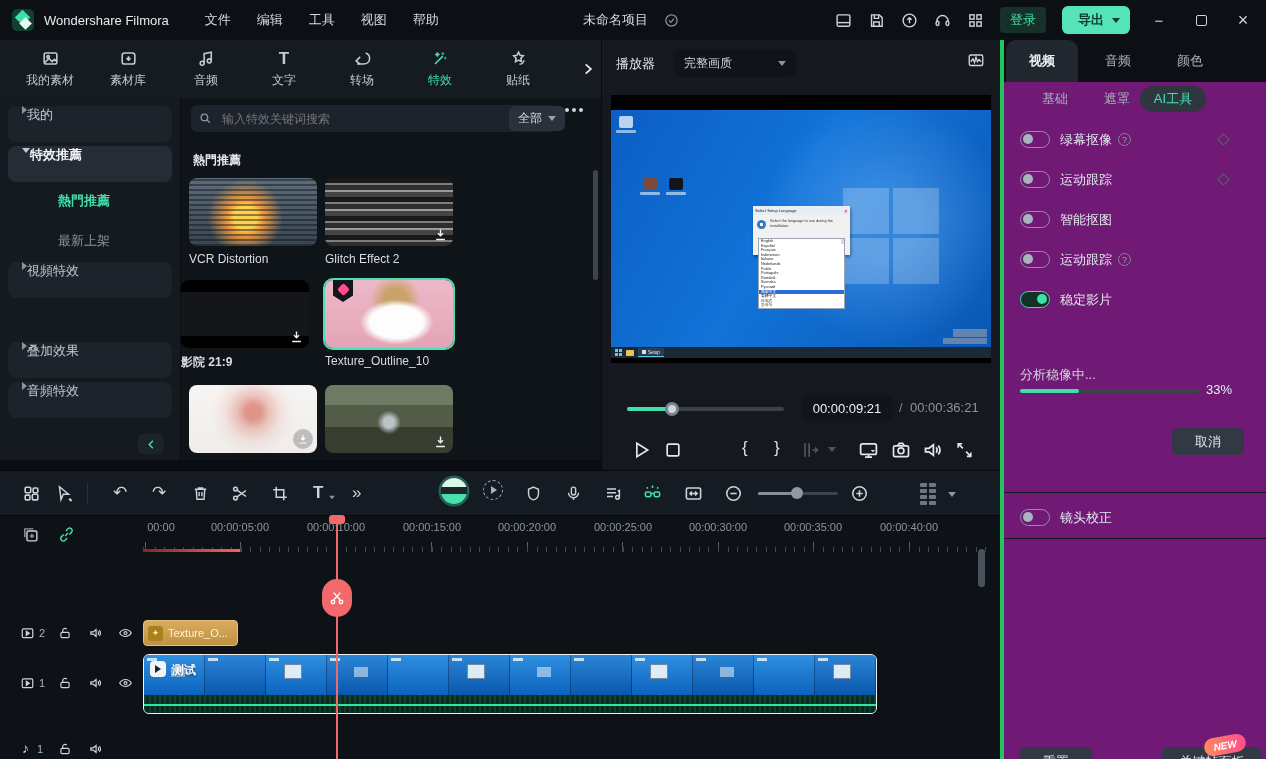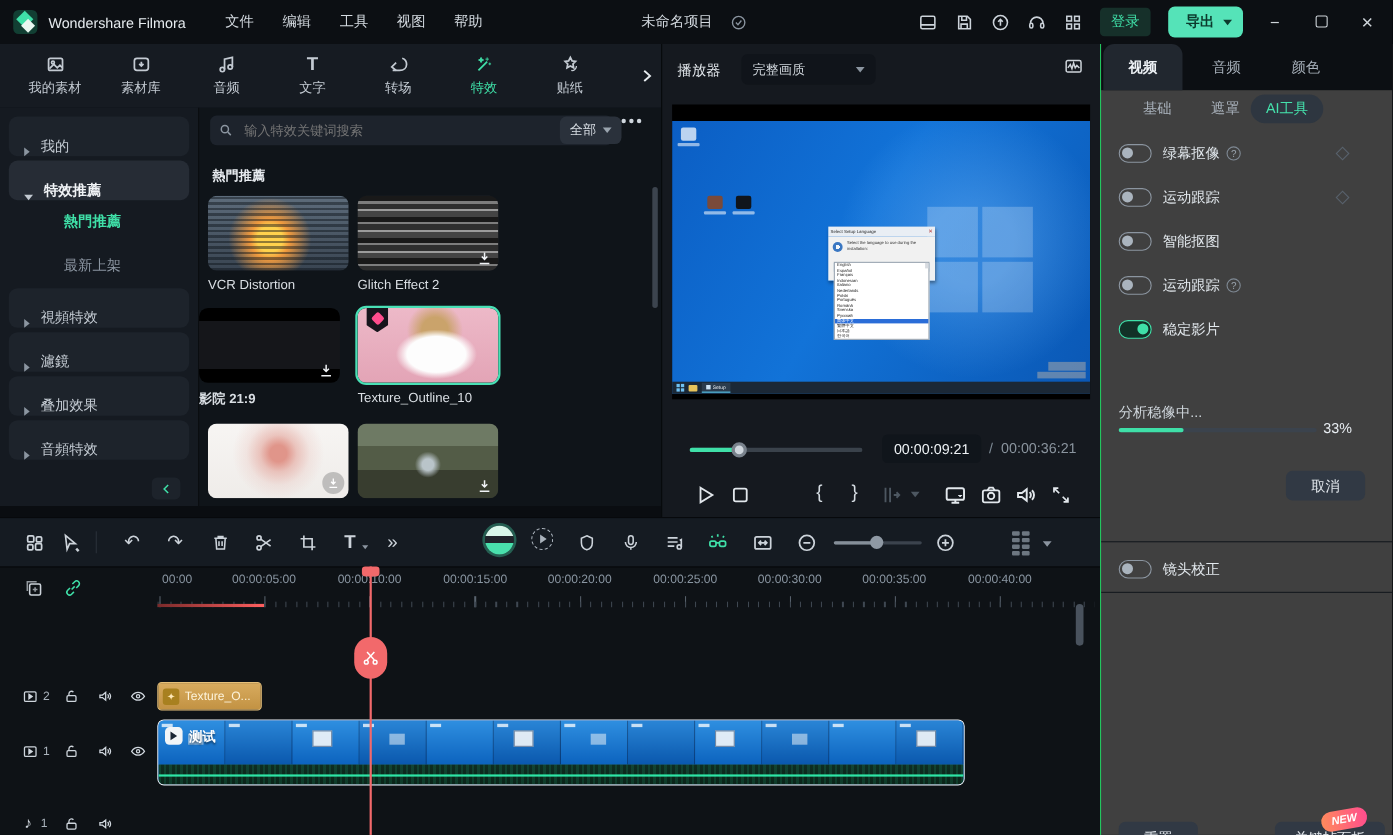--- a/index.html
+++ b/index.html
@@ -27,21 +27,21 @@
   .maxbox{width:11px;height:11px;border:1.5px solid #cfd5da;border-radius:2px;}
 
   
   .medianav{position:absolute;left:0;top:40px;width:601px;height:58px;background:#161b22;display:flex;align-items:center;gap:30px;padding-left:26px;}
   .mtab{display:flex;flex-direction:column;align-items:center;gap:4px;font-size:12px;color:#c3cad2;width:48px;}
   .mtab.active{color:#3fe0a8;}
   .nav-more{position:absolute;right:6px;top:22px;}
 
   
   .sidebar{position:absolute;left:0;top:98px;width:180px;height:362px;background:#151a21;}
-  .sgroup{position:absolute;left:8px;width:164px;height:36px;border-radius:8px;background:#1d232b;display:flex;align-items:flex-end;font-size:13px;color:#c3cad2;gap:10px;padding-left:14px;}
+  .sgroup{position:absolute;left:8px;width:164px;height:36px;border-radius:8px;background:#1d232b;display:flex;align-items:flex-start;font-size:13px;color:#c3cad2;padding-left:14px;}
   .sgroup.open{background:#262c35;color:#f0f3f6;font-weight:bold;}
   .tri-r{width:0;height:0;border-top:4px solid transparent;border-bottom:4px solid transparent;border-left:5px solid #8b95a0;}
   .tri-d{width:0;height:0;border-left:4px solid transparent;border-right:4px solid transparent;border-top:5px solid #c3cad2;margin-top:2px;}
   .schild{position:absolute;left:58px;font-size:13px;color:#8b95a1;}
   .schild.sel{color:#3fe0a8;font-weight:bold;}
   .collapse-btn{position:absolute;left:138px;top:336px;width:26px;height:20px;border-radius:5px;background:#1d232b;display:flex;align-items:center;justify-content:center;}
 
   
   .effects{position:absolute;left:180px;top:98px;width:421px;height:362px;background:#0f1419;border-left:1px solid #0a0d10;}
   .searchbar{position:absolute;left:10px;top:7px;width:366px;height:27px;background:#1d232c;border-radius:6px;display:flex;align-items:center;padding:0 8px;gap:8px;}
@@ -113,21 +113,21 @@
   .seek .fill{position:absolute;left:0;top:0;height:4px;width:45px;border-radius:2px;background:#3fe0a8;}
   .seek .knob{position:absolute;left:38px;top:-5px;width:14px;height:14px;border-radius:50%;background:#cfd6dd;border:3px solid #79828c;}
   .tcbox{position:absolute;left:200px;top:355px;width:90px;height:26px;background:#10151b;border-radius:5px;display:flex;align-items:center;justify-content:center;font-size:13px;color:#eef2f5;}
   .tcsep{position:absolute;left:297px;top:360px;font-size:13px;color:#7e8b96;}
   .tctotal{position:absolute;left:308px;top:360px;font-size:13px;color:#8a949e;}
   .pcontrols{position:absolute;left:0;top:392px;width:399px;height:38px;}
   .pc{position:absolute;top:7px;}
   .brace{font-size:17px;color:#d6dde3;}
 
   
-  .rightpanel{position:absolute;left:1000px;top:40px;width:266px;height:719px;background:#404040;border-left:1px solid #22c55e;overflow:hidden;}
+  .rightpanel{position:absolute;left:1000px;top:40px;width:266px;height:719px;background:#701a75;border-left:4px solid #22c55e;overflow:hidden;}
   .rp-tabs{position:absolute;left:0;top:0;width:266px;height:42px;background:#0c0f13;}
   .rp-tab{position:absolute;top:0;height:42px;display:flex;align-items:center;justify-content:center;font-size:13px;color:#a9b2bc;width:72px;}
   .rp-tab.active{background:#21272f;border-radius:10px 10px 0 0;color:#eef2f6;font-weight:bold;}
   .rp-subtabs{position:absolute;left:0;top:42px;width:266px;height:36px;}
   .rp-subtab{position:absolute;top:8px;font-size:13px;color:#aab3bd;}
   .rp-pill{position:absolute;left:136px;top:4px;width:66px;height:26px;background:#2e3640;border-radius:14px;display:flex;align-items:center;justify-content:center;font-size:13px;color:#45e2ac;}
   .trow{position:absolute;left:0;width:266px;height:40px;}
   .switch{position:absolute;left:16px;top:11px;width:30px;height:17px;border-radius:9px;border:1.5px solid #8b95a0;}
   .switch i{position:absolute;left:2px;top:2px;width:10px;height:10px;border-radius:50%;background:#aab4be;}
   .switch.on{border-color:#3fe0a8;background:#123127;}
@@ -312,24 +312,20 @@
     <div class="sgroup open" style="top:48px;">
         <i class="tri-d"></i>
         <span>特效推薦</span>
       </div>
     <div class="schild sel" style="top:94px;">熱門推薦</div>
     <div class="schild" style="top:134px;">最新上架</div>
     <div class="sgroup" style="top:164px;">
         <i class="tri-r"></i>
         <span>視頻特效</span>
       </div>
-    <div class="sgroup" style="top:204px;">
-        <i class="tri-r"></i>
-        <span>濾鏡</span>
-      </div>
     <div class="sgroup" style="top:244px;">
         <i class="tri-r"></i>
         <span>叠加效果</span>
       </div>
     <div class="sgroup" style="top:284px;">
         <i class="tri-r"></i>
         <span>音頻特效</span>
       </div>
     <div class="collapse-btn">
       <svg width="11" height="11" viewBox="0 0 24 24" fill="none" stroke="#3fe0a8" stroke-width="3">

